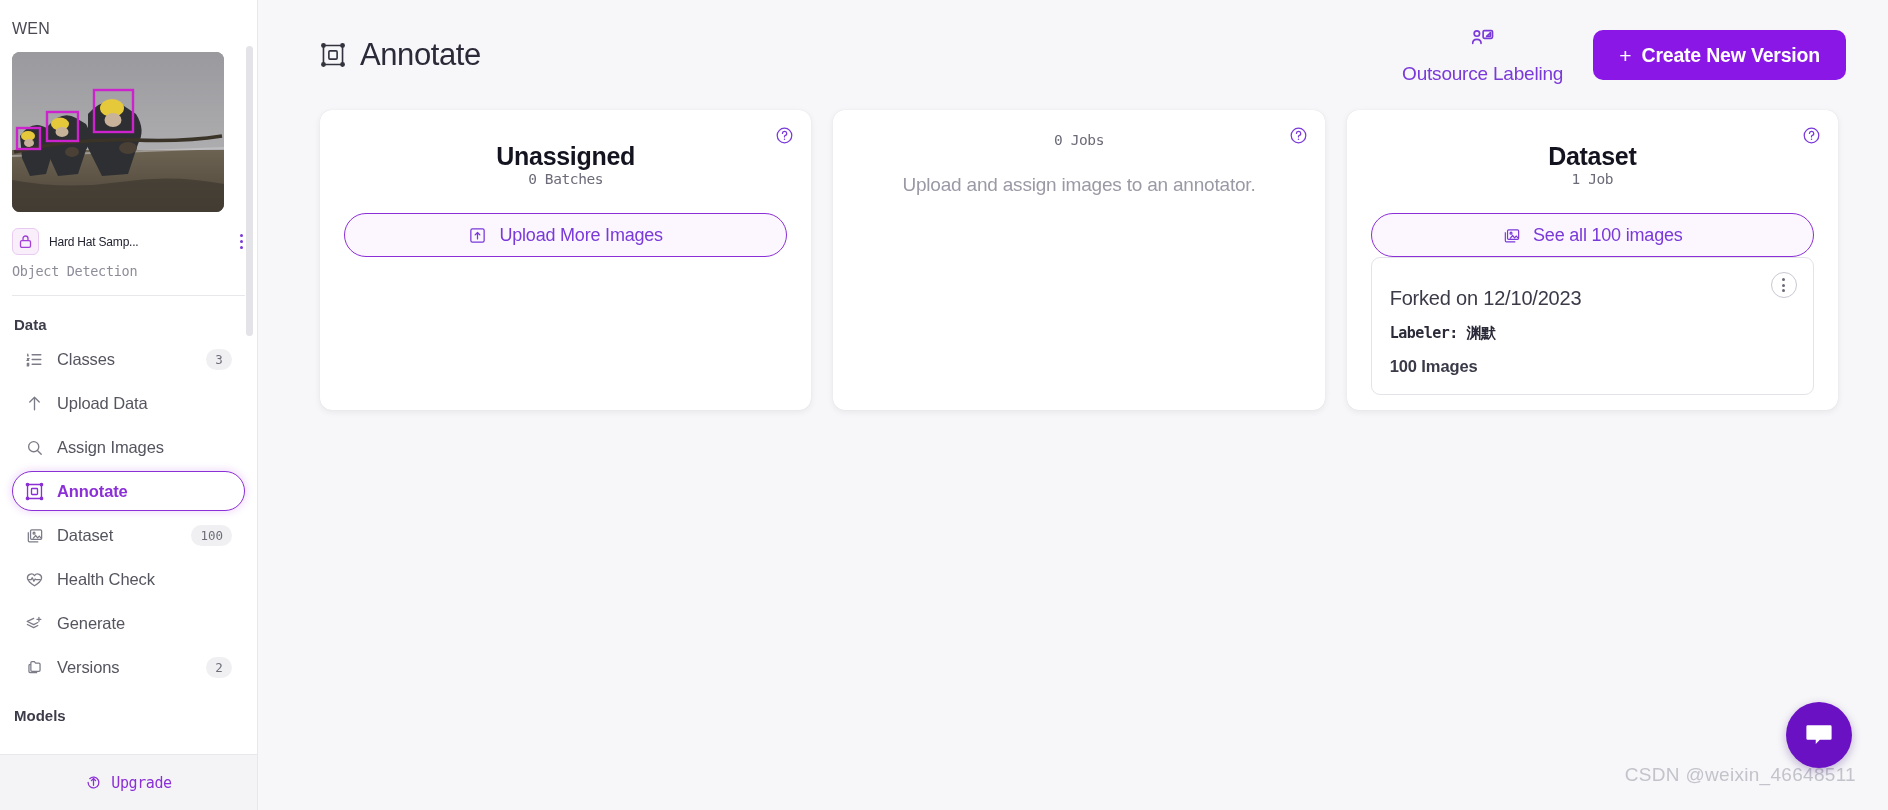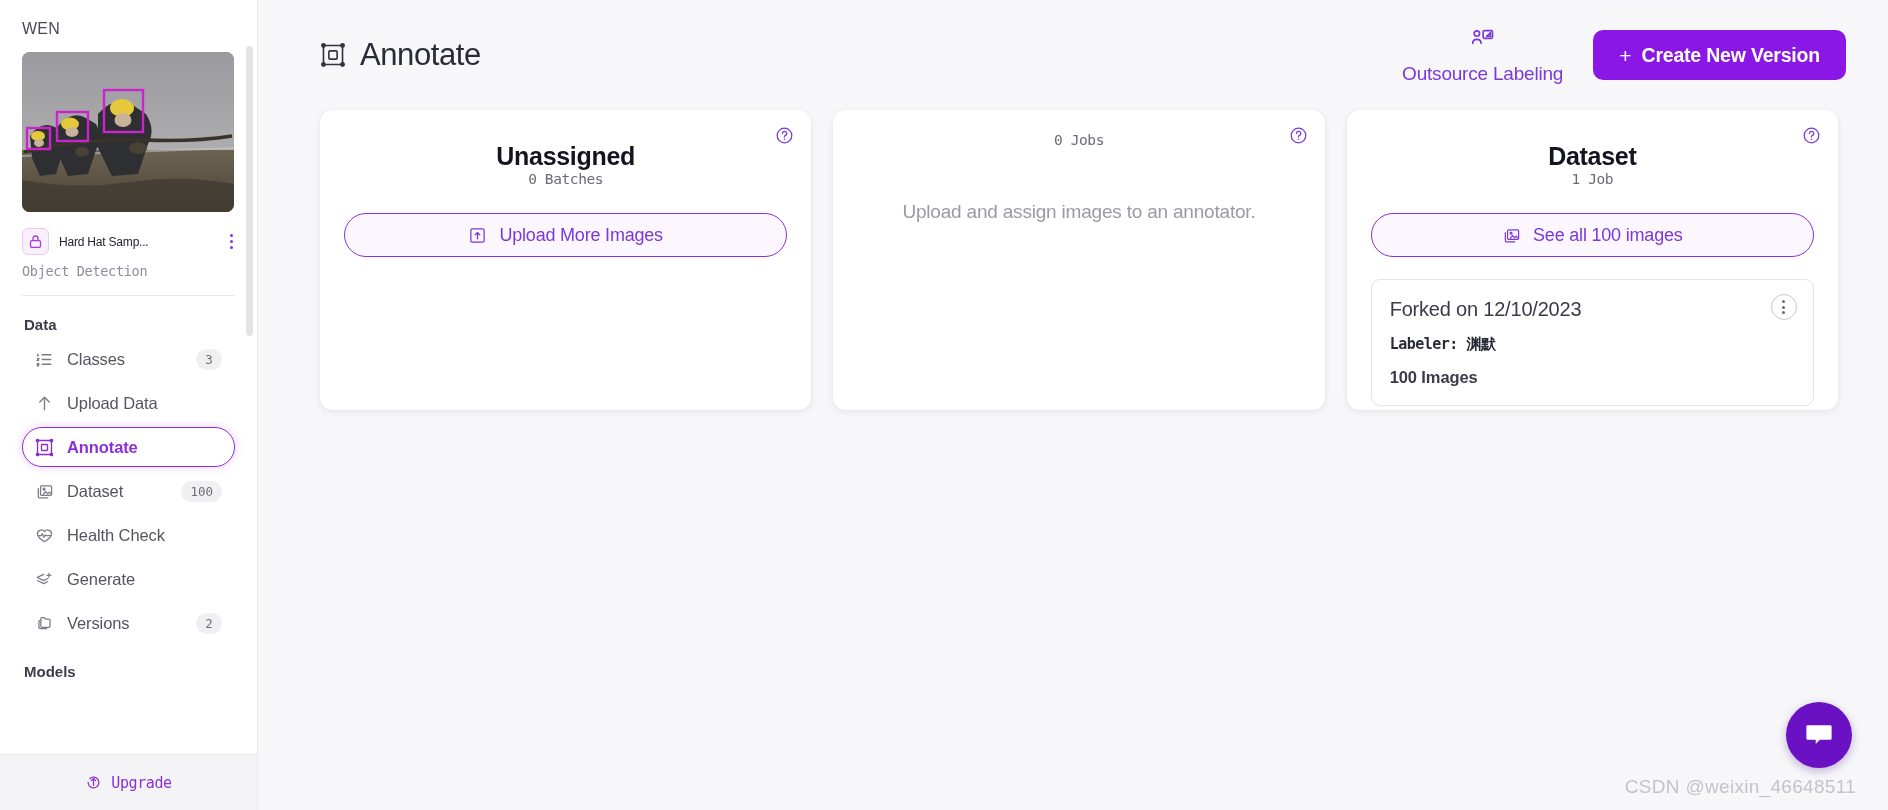--- a/index.html
+++ b/index.html
@@ -15,21 +15,21 @@
   
   .sidebar {
     width: 258px; height: 810px;
     background: #ffffff;
     border-right: 1px solid #e8e8ec;
     display: flex; flex-direction: column;
     position: relative; flex: 0 0 258px;
   }
   .sidebar-scroll {
     flex: 1 1 auto; overflow: hidden;
-    padding: 0 22px; position: relative;
+    padding: 0 12px; position: relative;
   }
   .workspace-name {
     font-size: 16px; color: #4a4a55; letter-spacing: .2px;
     margin-top: 20px; margin-bottom: 14px;
   }
   .project-thumb {
     width: 212px; height: 160px; border-radius: 8px;
     overflow: hidden; position: relative; background: #8e8e93;
   }
   .project-thumb svg { display: block; width: 100%; height: 100%; }
@@ -151,25 +151,25 @@
   }
   .ghost-btn {
     display: flex; align-items: center; justify-content: center; gap: 12px;
     height: 44px; margin-top: 26px;
     border: 1.3px solid #8b2fd6; border-radius: 22px;
     background: #fcf7fe; cursor: pointer;
   }
   .ghost-btn .gb-label { font-size: 18px; color: #7a39d9; letter-spacing: -.2px; }
   .empty-msg {
     text-align: center; font-size: 19px; color: #9a9aa6;
-    margin-top: 53px; letter-spacing: -.2px;
+    margin-top: 26px; letter-spacing: -.2px;
   }
   .job-box {
-    margin-top: 22px; border: 1px solid #e3e3e9;
-    border-radius: 9px; padding: 18px 18px 18px; position: relative;
+    border: 1px solid #e3e3e9;
+    border-radius: 9px; padding: 29px 18px 18px; position: relative;
   }
   .job-title { font-size: 20px; color: #3a3a48; letter-spacing: -.2px; }
   .job-labeler {
     font-family: "DejaVu Sans Mono", monospace;
     font-size: 15px; color: #2a2a38; font-weight: 700;
     margin-top: 14px; letter-spacing: -.5px;
   }
   .job-labeler .lb-value { font-weight: 700; }
   .job-images {
     font-size: 16.5px; color: #3a3a48; font-weight: 700;
@@ -179,21 +179,21 @@
     position: absolute; top: 14px; right: 16px;
     width: 26px; height: 26px; border-radius: 50%;
     border: 1px solid #c8c8d2;
     display: flex; align-items: center; justify-content: center;
     cursor: pointer;
   }
   .dot3 { display: flex; flex-direction: column; gap: 2.5px; align-items: center; }
   .dot3 span { width: 3px; height: 3px; border-radius: 50%; background: #6b6b78; display: block; }
 
   .watermark {
-    position: absolute; right: 32px; bottom: 12px;
+    position: absolute; right: 32px; bottom: 24px;
     font-size: 19px; color: #c3c3cb; letter-spacing: .3px;
     user-select: none; pointer-events: none;
   }
   .chat-fab {
     position: absolute; right: 36px; bottom: 42px;
     width: 66px; height: 66px; border-radius: 50%;
     background: #6a11c4; cursor: pointer;
     display: flex; align-items: center; justify-content: center;
     box-shadow: 0 3px 10px rgba(60,10,120,.3);
   }
@@ -287,20 +287,29 @@
 
       <div class="nav-item">
         <span class="nav-icon">
           <svg width="19" height="19" viewBox="0 0 24 24" fill="none" stroke="#7c7c88" stroke-width="1.7" stroke-linecap="round" stroke-linejoin="round">
             <path d="M12 20V4M6 10l6-6 6 6"></path>
           </svg>
         </span>
         <span class="nav-label">Upload Data</span>
       </div>
 
+      <div class="nav-item">
+        <span class="nav-icon">
+          <svg width="19" height="19" viewBox="0 0 24 24" fill="none" stroke="#7c7c88" stroke-width="1.7" stroke-linecap="round">
+            <circle cx="11" cy="11" r="6.4"></circle>
+              <path d="M16 16l4.5 4.5"></path>
+          </svg>
+        </span>
+        <span class="nav-label">Assign Images</span>
+      </div>
 
       <div class="nav-item active">
         <span class="nav-icon">
           <svg width="19" height="19" viewBox="0 0 24 24" fill="none" stroke="#8b2fd6" stroke-width="1.7">
             <rect x="3.2" y="3.2" width="17.6" height="17.6" rx="1.2"></rect>
             <rect x="8.2" y="8.2" width="7.6" height="7.6" rx="1"></rect>
             <circle cx="3.2" cy="3.2" r="1.5" fill="#8b2fd6"></circle>
               <circle cx="20.8" cy="3.2" r="1.5" fill="#8b2fd6"></circle>
             <circle cx="3.2" cy="20.8" r="1.5" fill="#8b2fd6"></circle>
               <circle cx="20.8" cy="20.8" r="1.5" fill="#8b2fd6"></circle>

